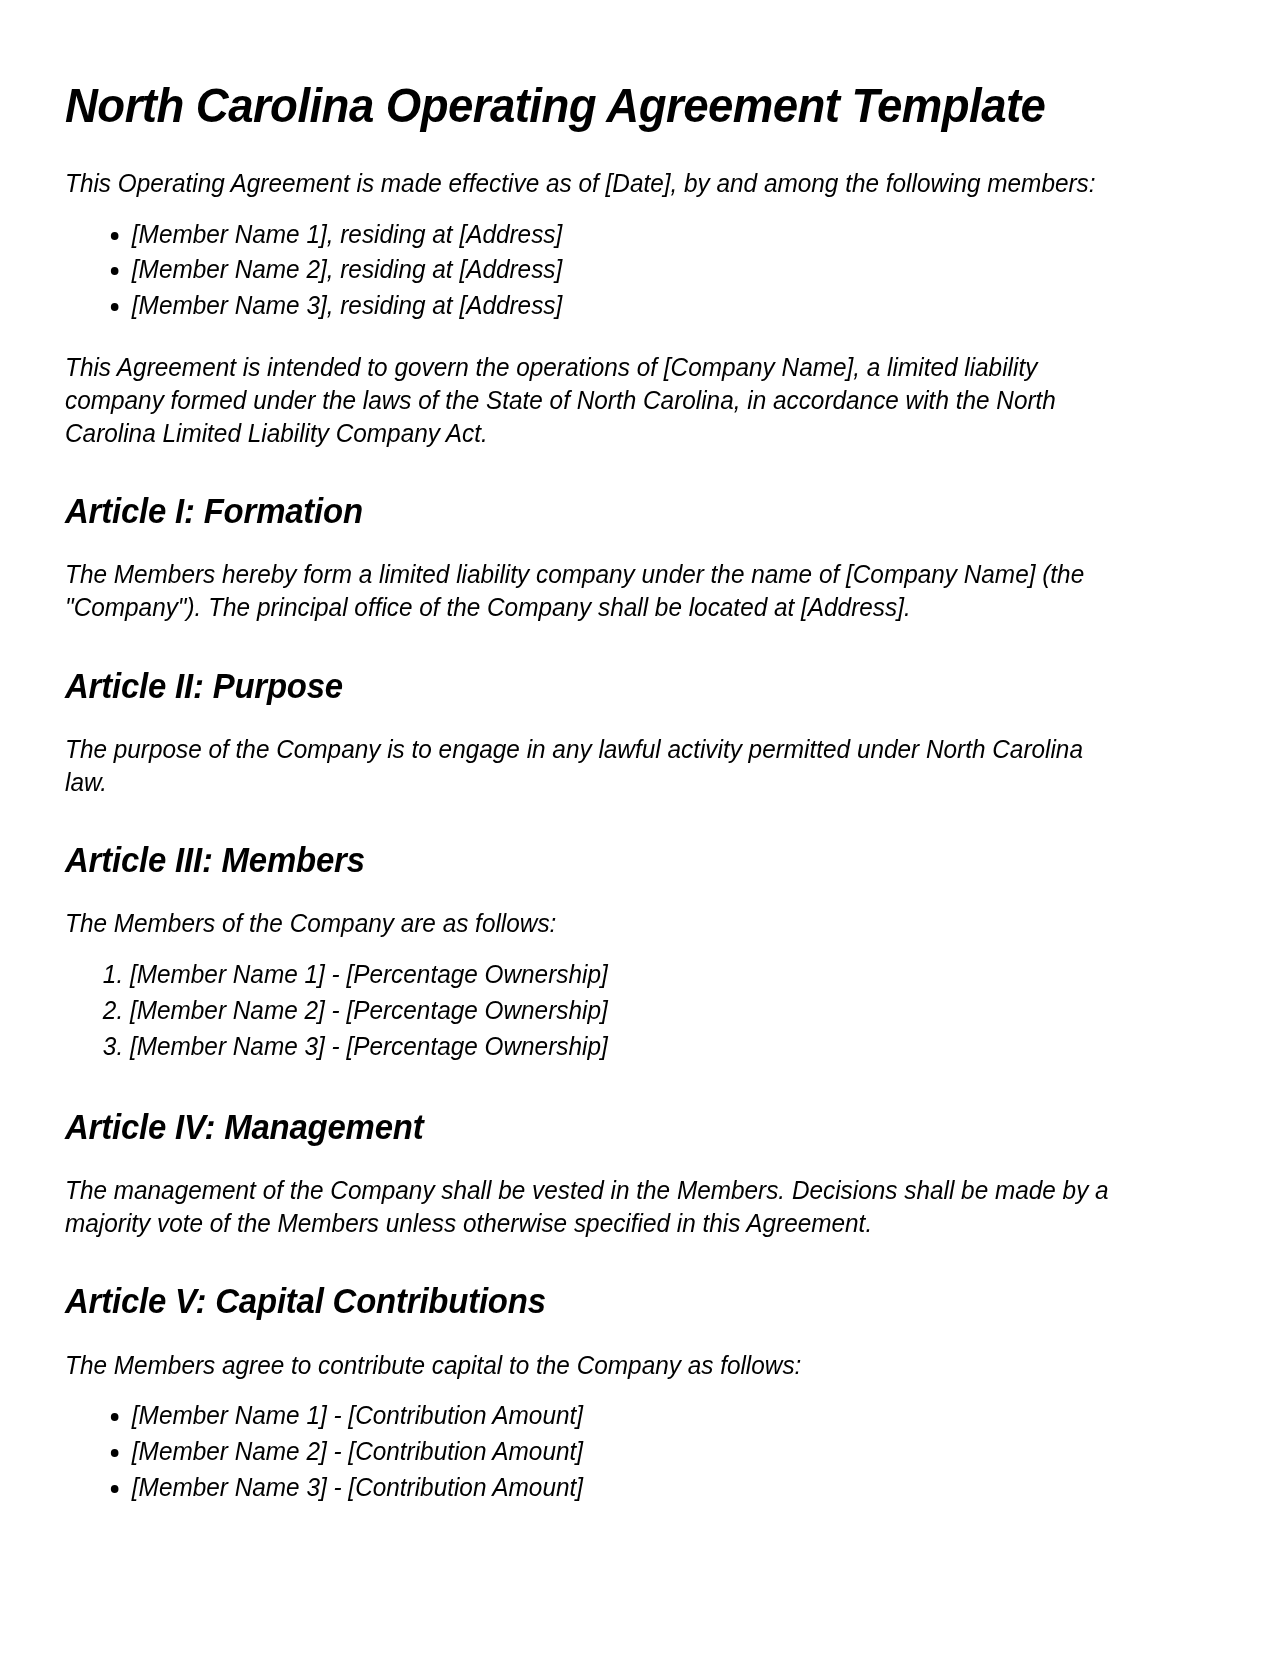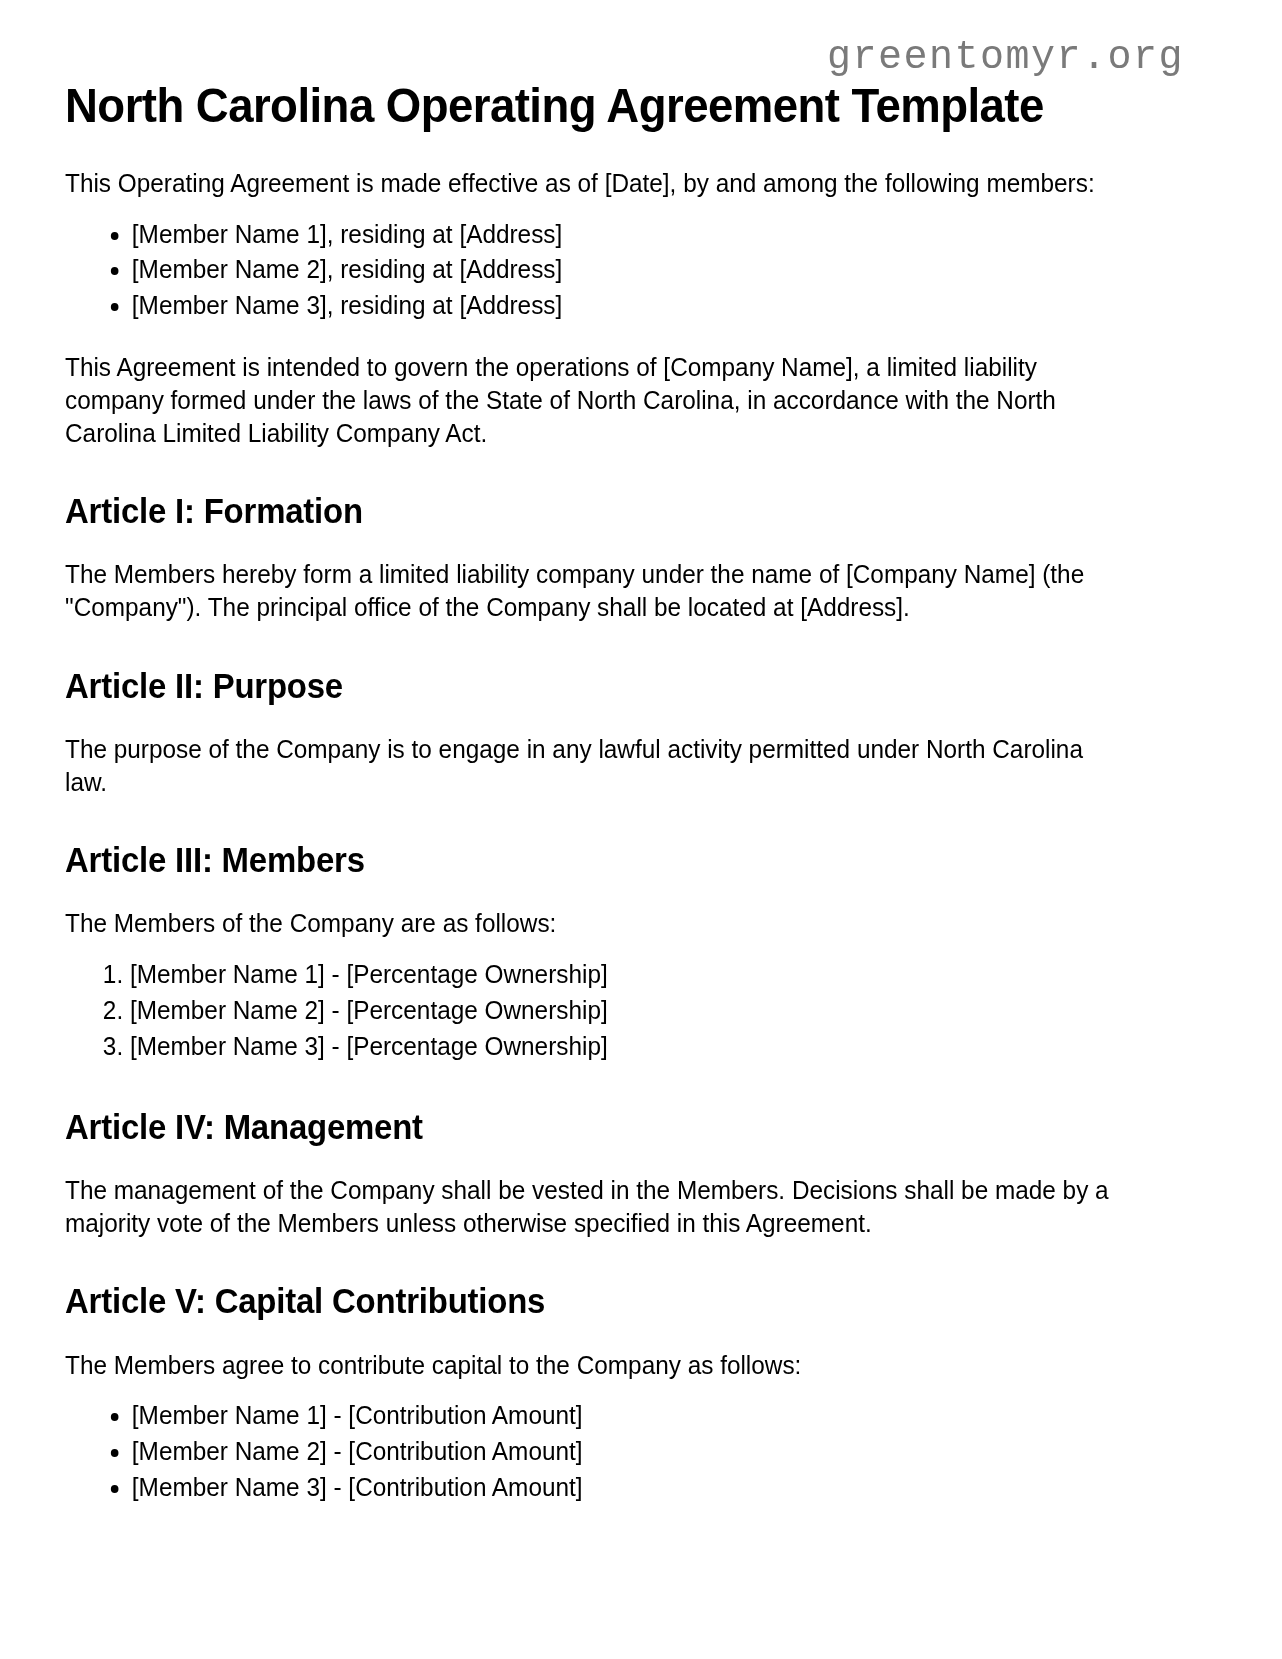--- a/index.html
+++ b/index.html
@@ -36,20 +36,21 @@
     color: #7a7a7a;
     white-space: nowrap;
     line-height: 1;
   }
 
   .content {
     position: relative;
     padding-left: 65px;
     padding-right: 106px;
     padding-top: 78px;
+    font-style: italic;
   }
 
   
   h1.doc-title {
     font-family: "Liberation Sans", "DejaVu Sans", sans-serif;
     font-weight: bold;
     font-size: 49px;
     line-height: 1.12;
     letter-spacing: -0.6px;
     margin: 0 0 0 0;
@@ -102,21 +103,20 @@
     color: #000;
   }
   ul.doc-list { list-style-type: disc; }
   ol.doc-list { list-style-type: decimal; }
 </style>
 </head>
 <body>
 
 <div class="page">
 
-  <div class="watermark">greentomyr.org</div>
 
   <div class="content">
 
     <h1 class="doc-title">North Carolina Operating Agreement Template</h1>
 
     <p class="body-text first-para">This Operating Agreement is made effective as of [Date], by and among the following members:</p>
 
     <ul class="doc-list">
       <li>[Member Name 1], residing at [Address]</li>
       <li>[Member Name 2], residing at [Address]</li>

